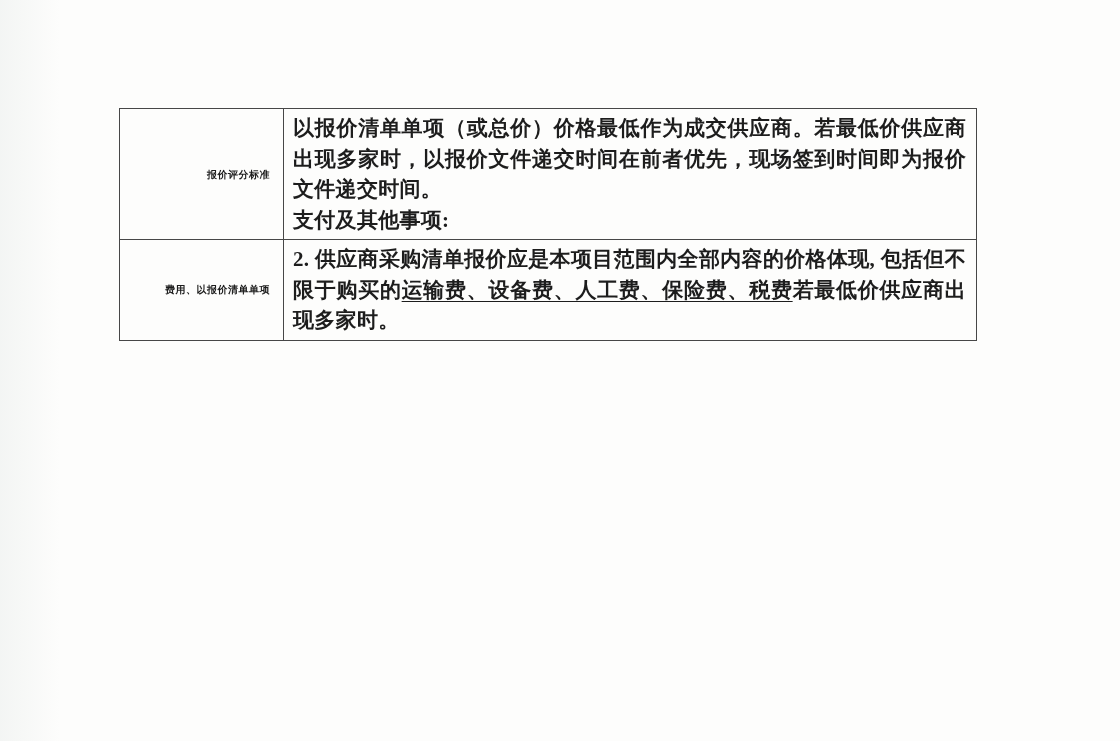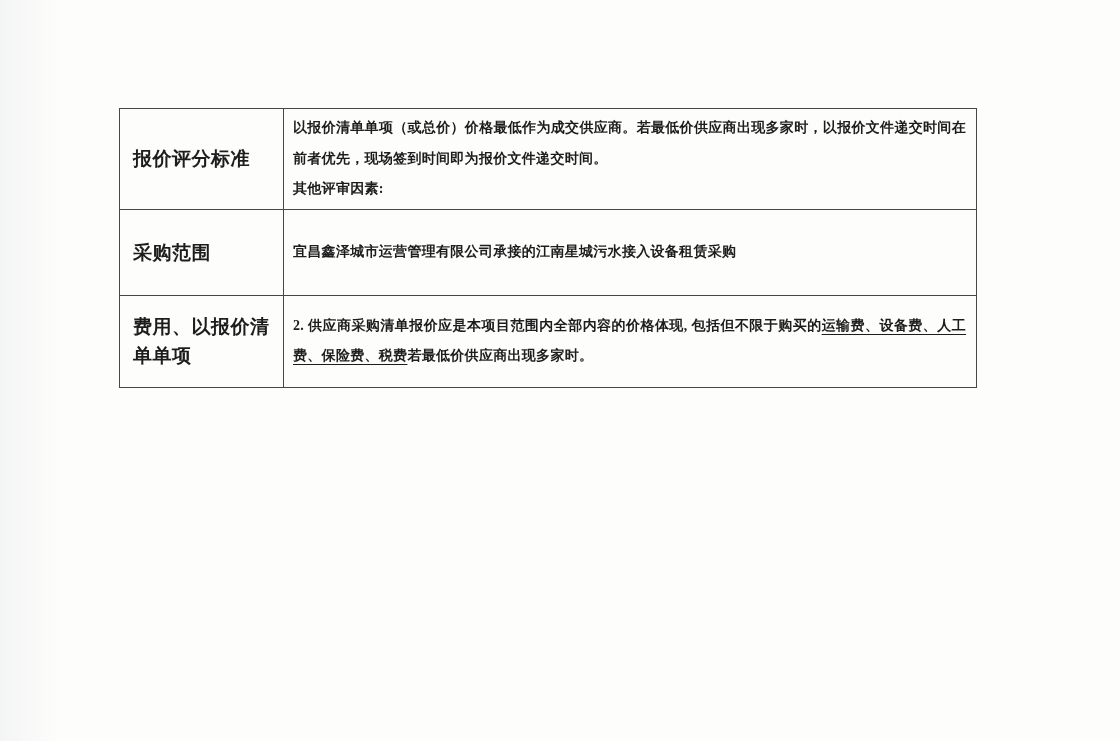--- a/index.html
+++ b/index.html
@@ -29,31 +29,31 @@
     top: 108px;
     width: 858px;
     border-collapse: collapse;
     table-layout: fixed;
   }
   .doc-table td {
     border: 1.5px solid #474747;
   }
   .label-cell {
     width: 137px;
-    text-align: left;
+    text-align: right;
     vertical-align: middle;
     font-weight: bold;
-    font-size: 19px;
+    font-size: 10px;
     line-height: 29px;
     padding: 2px 13px;
     letter-spacing: 0.5px;
   }
   .content-cell {
     vertical-align: middle;
-    font-size: 14px;
+    font-size: 21px;
     font-weight: 600;
     line-height: 30.5px;
     padding: 4px 10px 4px 9px;
     letter-spacing: 0.3px;
   }
   .content-cell p {
     margin: 0;
     text-align: justify;
   }
   .row-1 { height: 90px; }
@@ -69,27 +69,21 @@
 <body>
 
 <div class="scan-edge"></div>
 
 <table class="doc-table">
   <tbody>
     <tr class="row-1">
       <td class="label-cell">报价评分标准</td>
       <td class="content-cell">
         <p>以报价清单单项（或总价）价格最低作为成交供应商。若最低价供应商出现多家时，以报价文件递交时间在前者优先，现场签到时间即为报价文件递交时间。</p>
-        <p>其他评审因素:</p>
-      </td>
-    </tr>
-    <tr class="row-2">
-      <td class="label-cell">采购范围</td>
-      <td class="content-cell">
-        <p>宜昌鑫泽城市运营管理有限公司承接的江南星城污水接入设备租赁采购</p>
+        <p>支付及其他事项:</p>
       </td>
     </tr>
     <tr class="row-3">
       <td class="label-cell">费用、以报价清单单项</td>
       <td class="content-cell">
         <p><span>2. 供应商采购清单报价应是本项目范围内全部内容的价格体现, 包括但不限于购买的</span><span class="u">运输费、设备费、人工费、保险费、税费</span><span>若最低价供应商出现多家时。</span></p>
       </td>
     </tr>
   </tbody>
 </table>

